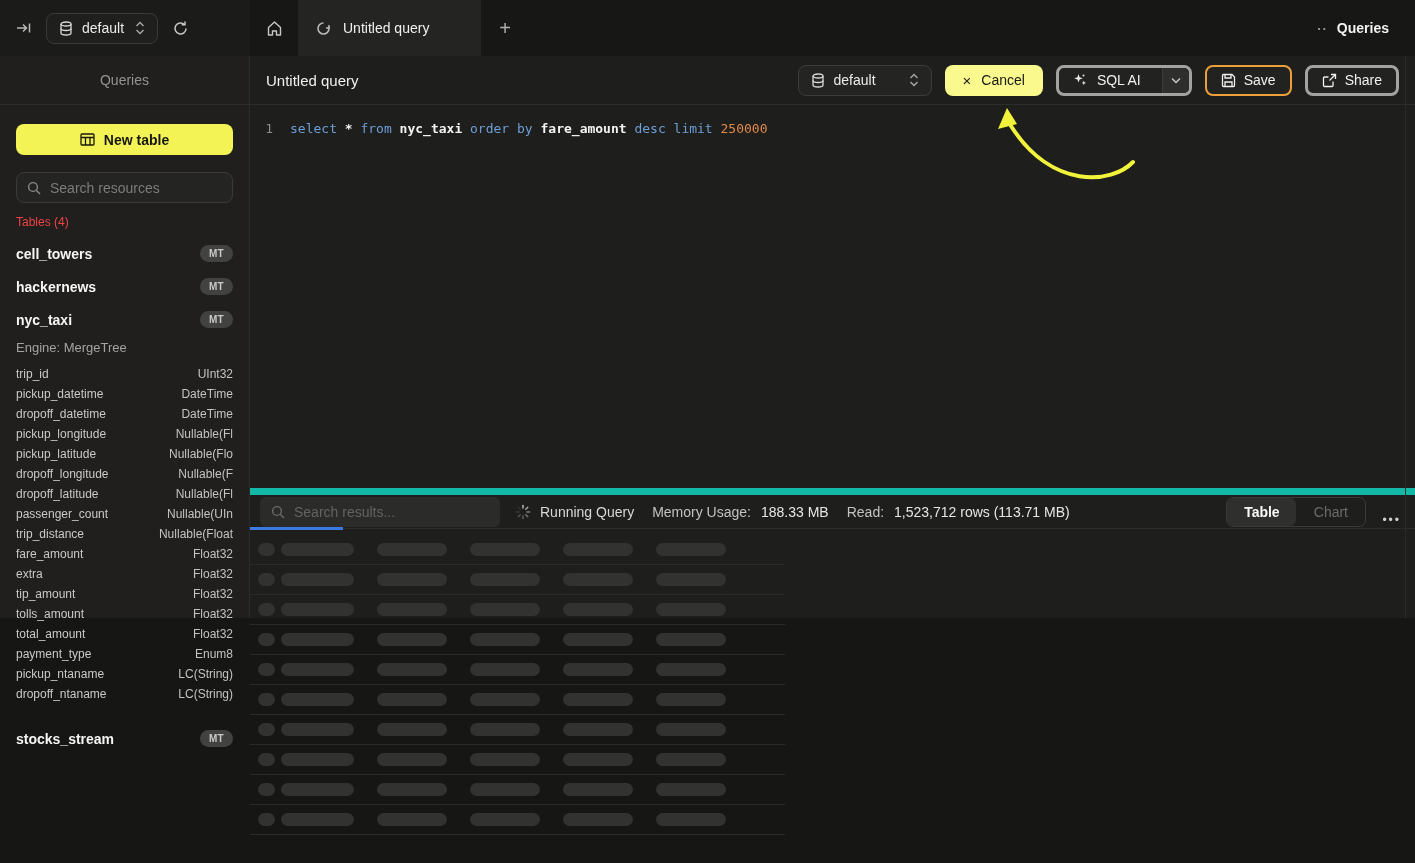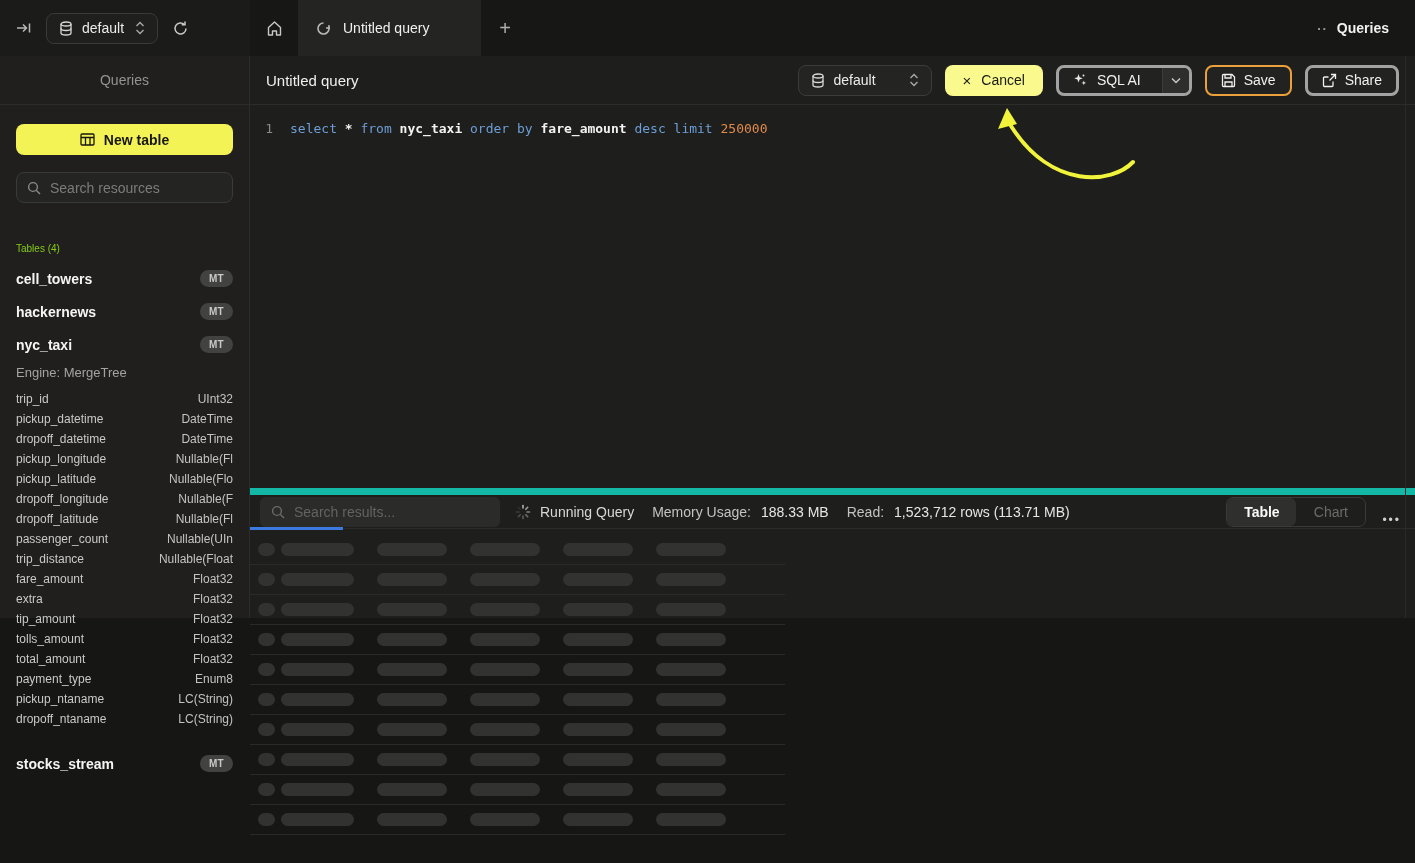--- a/index.html
+++ b/index.html
@@ -25,21 +25,21 @@
   .sidebar { position:absolute; top:56px; left:0; width:250px; bottom:0; background:#201f1d; border-right:1px solid #2c2c2a; }
   .sidebar-tabs { height:49px; display:flex; border-bottom:1px solid #2c2c2a; }
   .s-tab { flex:1; display:flex; align-items:center; justify-content:center; color:#93938f; font-size:14px; cursor:pointer; position:relative; }
   .s-tab.active { color:#fafaf8; font-weight:600; }
   .s-tab.active::after { content:""; position:absolute; left:0; right:0; bottom:-1px; height:3px; background:#f3f356; }
   .sidebar-body { padding:19px 16px 0 16px; }
   .new-table-btn { width:100%; height:31px; background:#f3f356; color:#17170f; border:none; border-radius:8px; font-weight:600; font-size:14px; display:flex; align-items:center; justify-content:center; gap:9px; cursor:pointer; font-family:"Liberation Sans", sans-serif; }
   .search-box { margin-top:17px; height:31px; border:1px solid #3a3a38; border-radius:8px; background:#242422; display:flex; align-items:center; gap:9px; padding:0 10px; color:#7c7c7a; }
   .search-box input { background:transparent; border:none; outline:none; color:#0ea5e9; font-size:14px; width:100%; font-family:"Liberation Sans", sans-serif; }
   .search-box input::placeholder { color:#7c7c7a; }
-  .section-label { margin:40px 0 8px 0; color:#84cc16; font-size:10px; }
+  .section-label { margin:12px 0 8px 0; color:#ef4444; font-size:12px; }
   .table-row { height:33px; display:flex; align-items:center; justify-content:space-between; cursor:pointer; }
   .table-name { color:#f5f5f3; font-weight:600; font-size:14px; }
   .mt-badge { background:#424240; color:#c9c9c7; font-size:10px; font-weight:700; border-radius:10px; padding:3px 9px; letter-spacing:.3px; }
   .engine-line { color:#a3a3a1; font-size:13px; margin:4px 0 12px 0; }
   .col-list { font-family:Liberation Sans, sans-serif; font-size:12px; color:#c9c9c7; }
   .col-row { height:20px; display:flex; justify-content:space-between; white-space:nowrap; overflow:hidden; }
   .col-type { color:#c3c3c1; }
   .stocks-row { margin-top:15px;gap:40px; }
 
   

